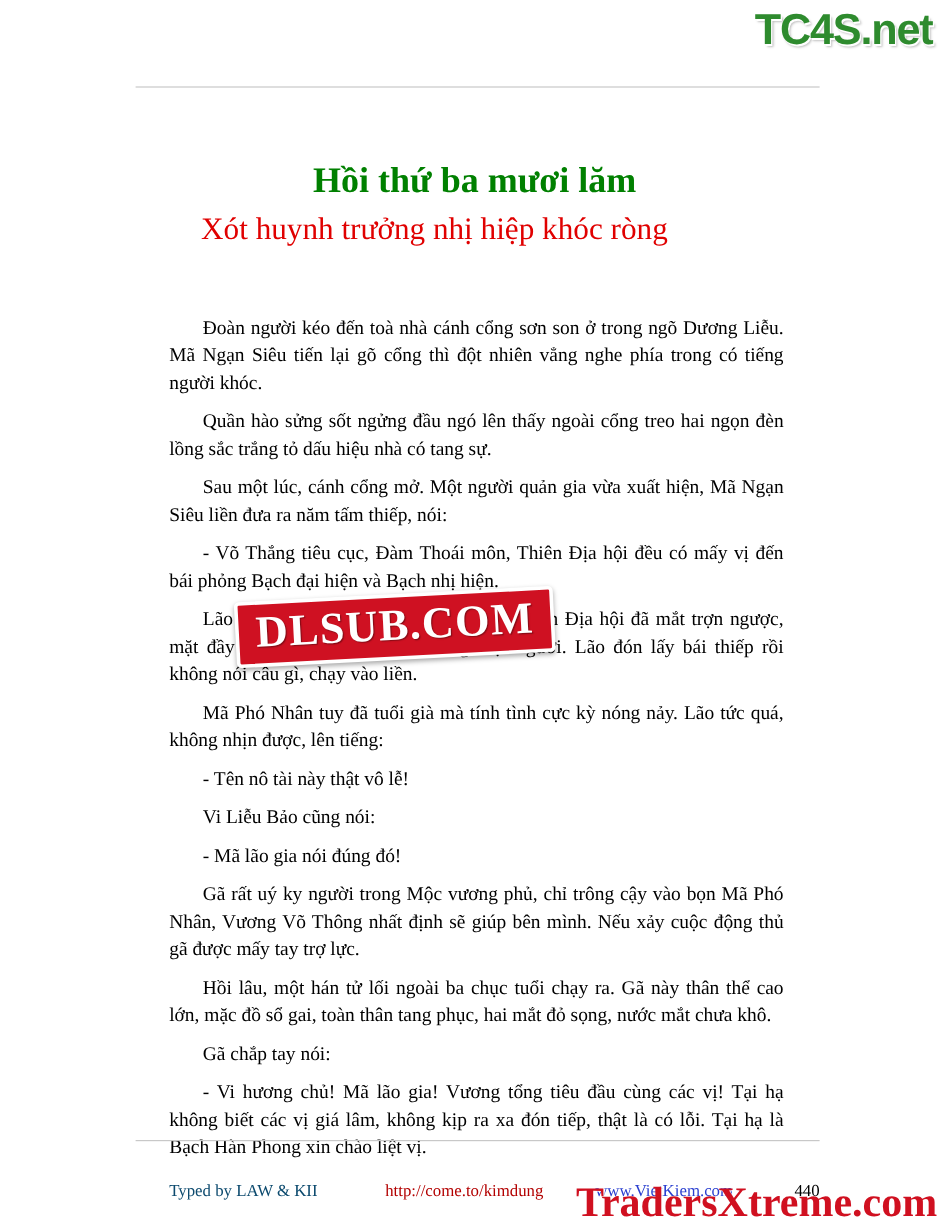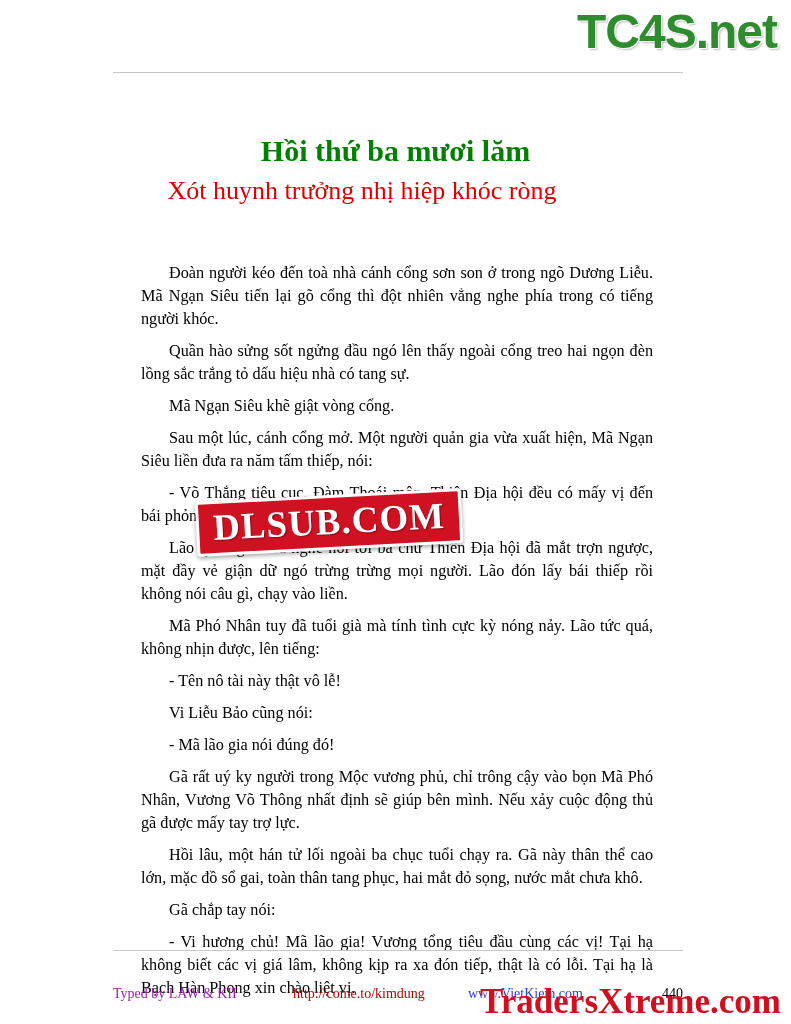--- a/index.html
+++ b/index.html
@@ -22,21 +22,21 @@
     height: 1024px;
   }
 
   
   .wm-top {
     position: absolute;
     top: 4px;
     right: 14px;
     font-family: "Liberation Sans", sans-serif;
     font-weight: bold;
-    font-size: 48px;
+    font-size: 36px;
     letter-spacing: -1px;
     color: #2e8b2e;
     text-shadow: 1px 1px 0 #ffffff, 2px 2px 2px rgba(0,0,0,0.25);
   }
   .wm-bottom {
     position: absolute;
     bottom: 2px;
     right: 10px;
     font-family: "Liberation Serif", serif;
     font-weight: bold;
@@ -134,41 +134,40 @@
   .footer {
     position: absolute;
     top: 958px;
     left: 113px;
     width: 570px;
     display: flex;
     align-items: baseline;
     font-family: "Liberation Serif", serif;
     font-size: 14px;
   }
-  .footer .typed { color: #a21caf; width: 180px; }
+  .footer .typed { color: #0c4a6e; width: 180px; margin-left: 28px; }
   .footer .url1 { color: #b30000; width: 175px; text-align: left; }
   .footer .url2 { color: #2a3fd0; flex: 1; text-align: left; margin-top: 28px; }
   .footer .pageno { color: #000000; width: 46px; text-align: right; }
 </style>
 </head>
 <body>
 
 <div class="page">
 
   <div class="wm-top">TC4S.net</div>
 
   <div class="rule rule-top"></div>
 
   <div class="title-main">Hồi thứ ba mươi lăm</div>
   <div class="title-sub">Xót huynh trưởng nhị hiệp khóc ròng</div>
 
   <div class="body-text">
     <p>Đoàn người kéo đến toà nhà cánh cổng sơn son ở trong ngõ Dương Liễu. Mã Ngạn Siêu tiến lại gõ cổng thì đột nhiên vẳng nghe phía trong có tiếng người khóc.</p>
     <p>Quần hào sửng sốt ngửng đầu ngó lên thấy ngoài cổng treo hai ngọn đèn lồng sắc trắng tỏ dấu hiệu nhà có tang sự.</p>
-    <p>Mã Ngạn Siêu khẽ giật vòng cổng.</p>
     <p>Sau một lúc, cánh cổng mở. Một người quản gia vừa xuất hiện, Mã Ngạn Siêu liền đưa ra năm tấm thiếp, nói:</p>
     <p class="dash">- Võ Thắng tiêu cục, Đàm Thoái môn, Thiên Địa hội đều có mấy vị đến bái phỏng Bạch đại hiện và Bạch nhị hiện.</p>
     <p>Lão quản gia vừa nghe nói tới ba chữ Thiên Địa hội đã mắt trợn ngược, mặt đầy vẻ giận dữ ngó trừng trừng mọi người. Lão đón lấy bái thiếp rồi không nói câu gì, chạy vào liền.</p>
     <p>Mã Phó Nhân tuy đã tuổi già mà tính tình cực kỳ nóng nảy. Lão tức quá, không nhịn được, lên tiếng:</p>
     <p class="dash">- Tên nô tài này thật vô lễ!</p>
     <p>Vi Liễu Bảo cũng nói:</p>
     <p class="dash">- Mã lão gia nói đúng đó!</p>
     <p>Gã rất uý ky người trong Mộc vương phủ, chỉ trông cậy vào bọn Mã Phó Nhân, Vương Võ Thông nhất định sẽ giúp bên mình. Nếu xảy cuộc động thủ gã được mấy tay trợ lực.</p>
     <p>Hồi lâu, một hán tử lối ngoài ba chục tuổi chạy ra. Gã này thân thể cao lớn, mặc đồ sổ gai, toàn thân tang phục, hai mắt đỏ sọng, nước mắt chưa khô.</p>
     <p>Gã chắp tay nói:</p>

